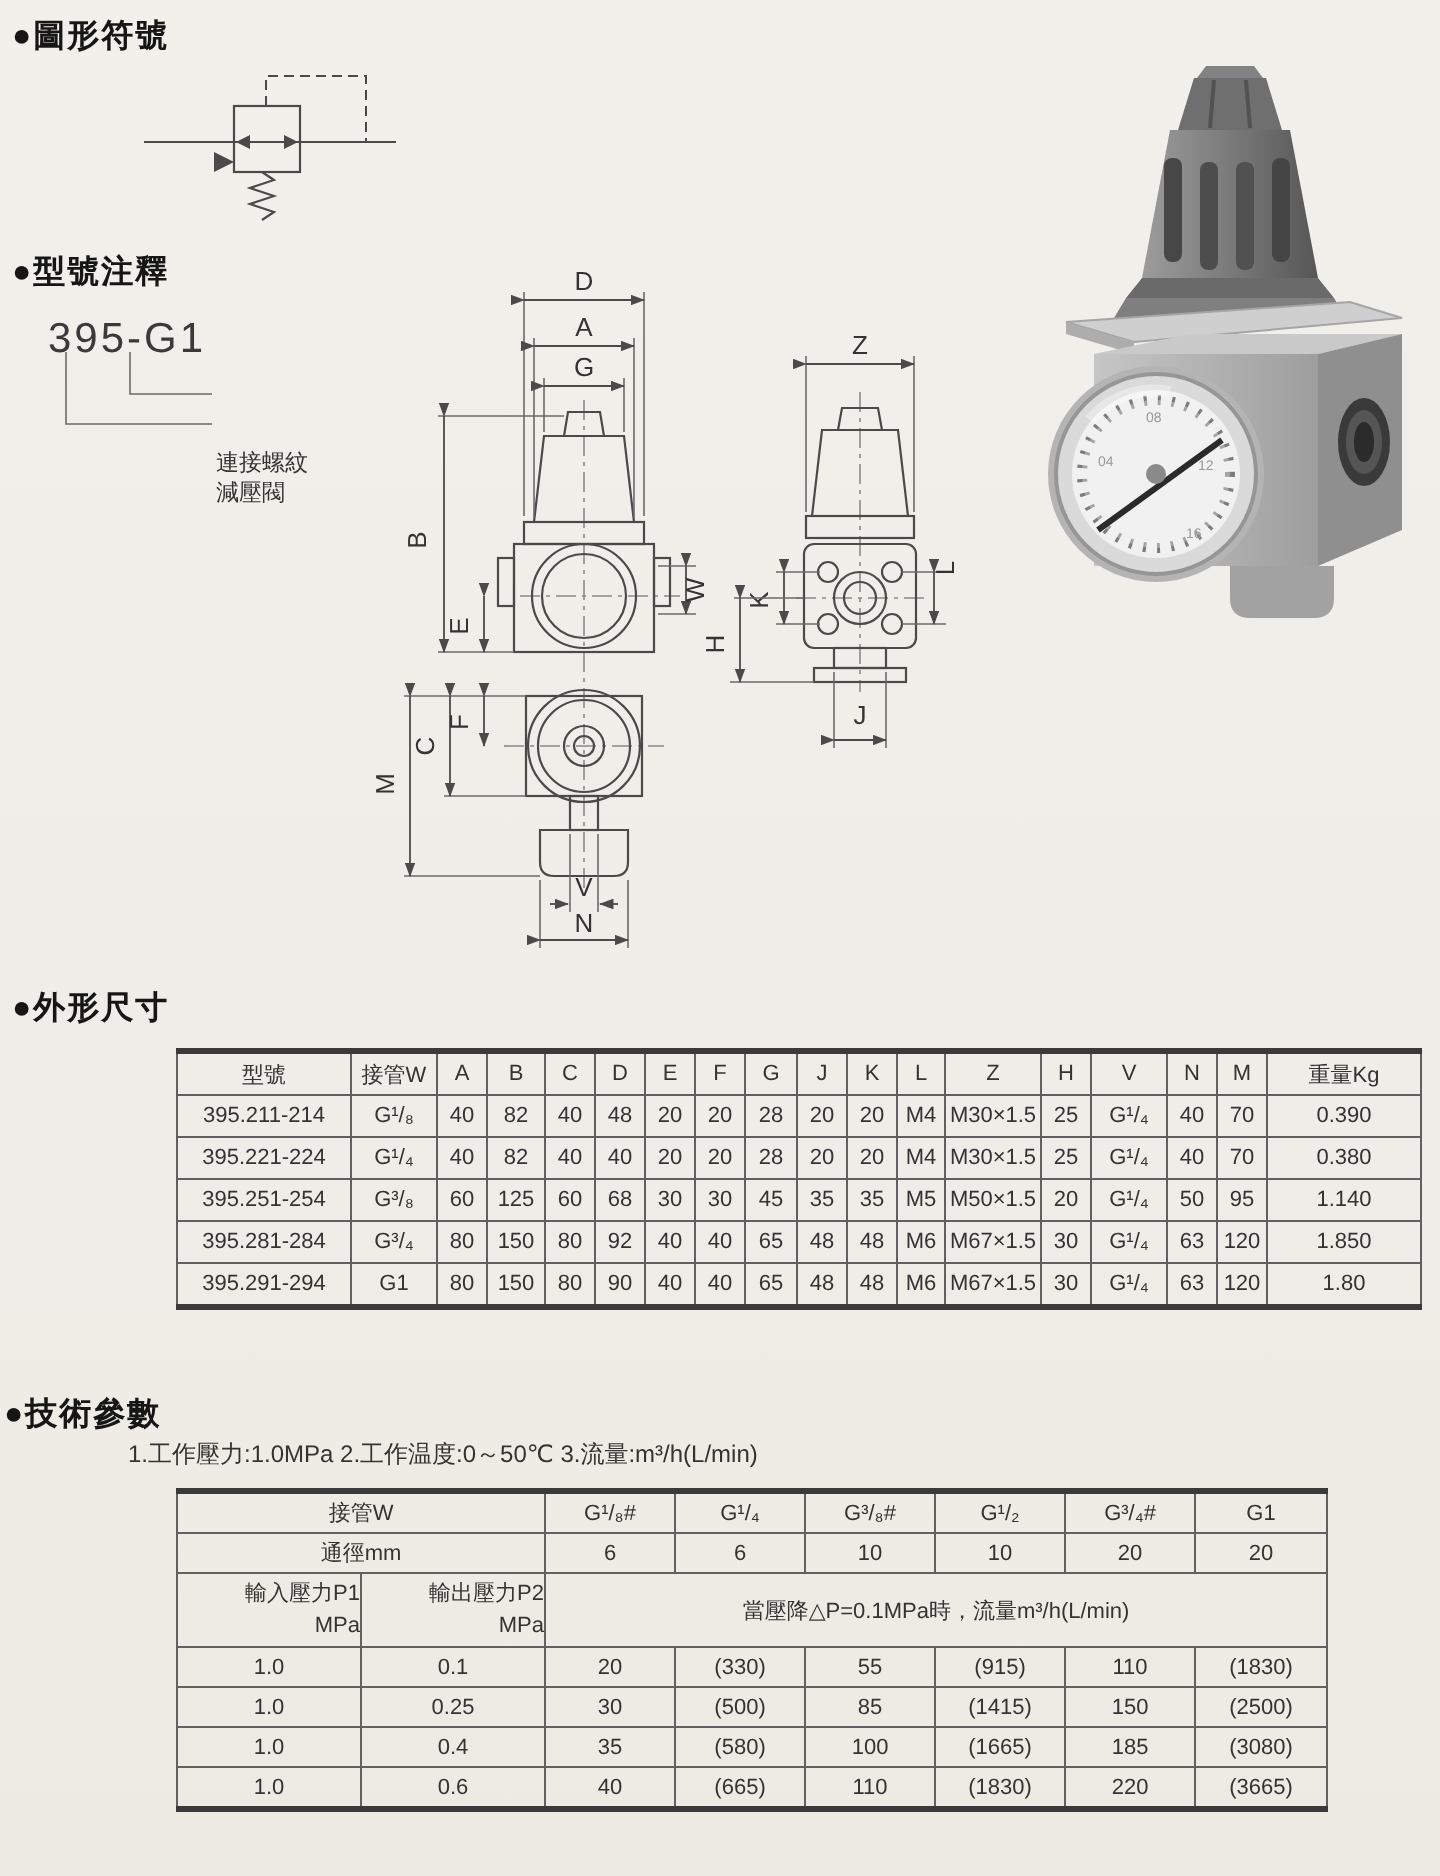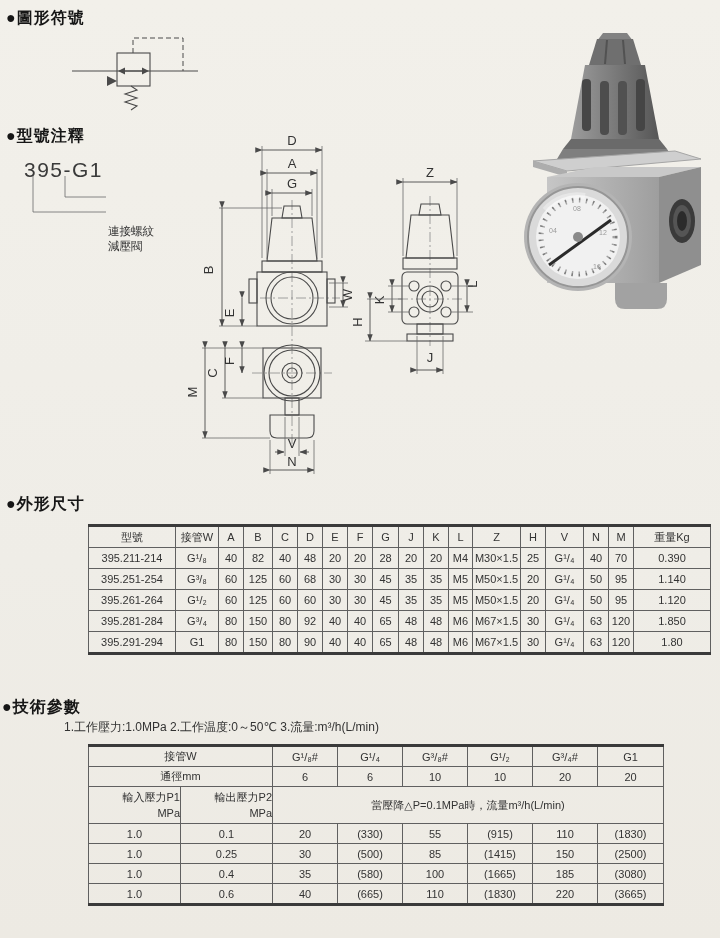--- a/index.html
+++ b/index.html
@@ -299,58 +299,58 @@
           <td>20</td>
           <td>M4</td>
           <td>M30×1.5</td>
           <td>25</td>
           <td>G¹/₄</td>
           <td>40</td>
           <td>70</td>
           <td>0.390</td>
         </tr>
         <tr>
+          <td>395.221-224</td>
+          <td>G¹/₄</td>
+          <td>40</td>
+          <td>82</td>
+          <td>40</td>
+          <td>40</td>
+          <td>20</td>
+          <td>20</td>
+          <td>28</td>
+          <td>20</td>
+          <td>20</td>
+          <td>M4</td>
+          <td>M30×1.5</td>
+          <td>25</td>
+          <td>G¹/₄</td>
+          <td>40</td>
+          <td>70</td>
+          <td>0.380</td>
+        </tr>
+        <tr>
           <td>395.251-254</td>
           <td>G³/₈</td>
           <td>60</td>
           <td>125</td>
           <td>60</td>
           <td>68</td>
           <td>30</td>
           <td>30</td>
           <td>45</td>
           <td>35</td>
           <td>35</td>
           <td>M5</td>
           <td>M50×1.5</td>
           <td>20</td>
           <td>G¹/₄</td>
           <td>50</td>
           <td>95</td>
           <td>1.140</td>
-        </tr>
-        <tr>
-          <td>395.261-264</td>
-          <td>G¹/₂</td>
-          <td>60</td>
-          <td>125</td>
-          <td>60</td>
-          <td>60</td>
-          <td>30</td>
-          <td>30</td>
-          <td>45</td>
-          <td>35</td>
-          <td>35</td>
-          <td>M5</td>
-          <td>M50×1.5</td>
-          <td>20</td>
-          <td>G¹/₄</td>
-          <td>50</td>
-          <td>95</td>
-          <td>1.120</td>
         </tr>
         <tr>
           <td>395.281-284</td>
           <td>G³/₄</td>
           <td>80</td>
           <td>150</td>
           <td>80</td>
           <td>92</td>
           <td>40</td>
           <td>40</td>

